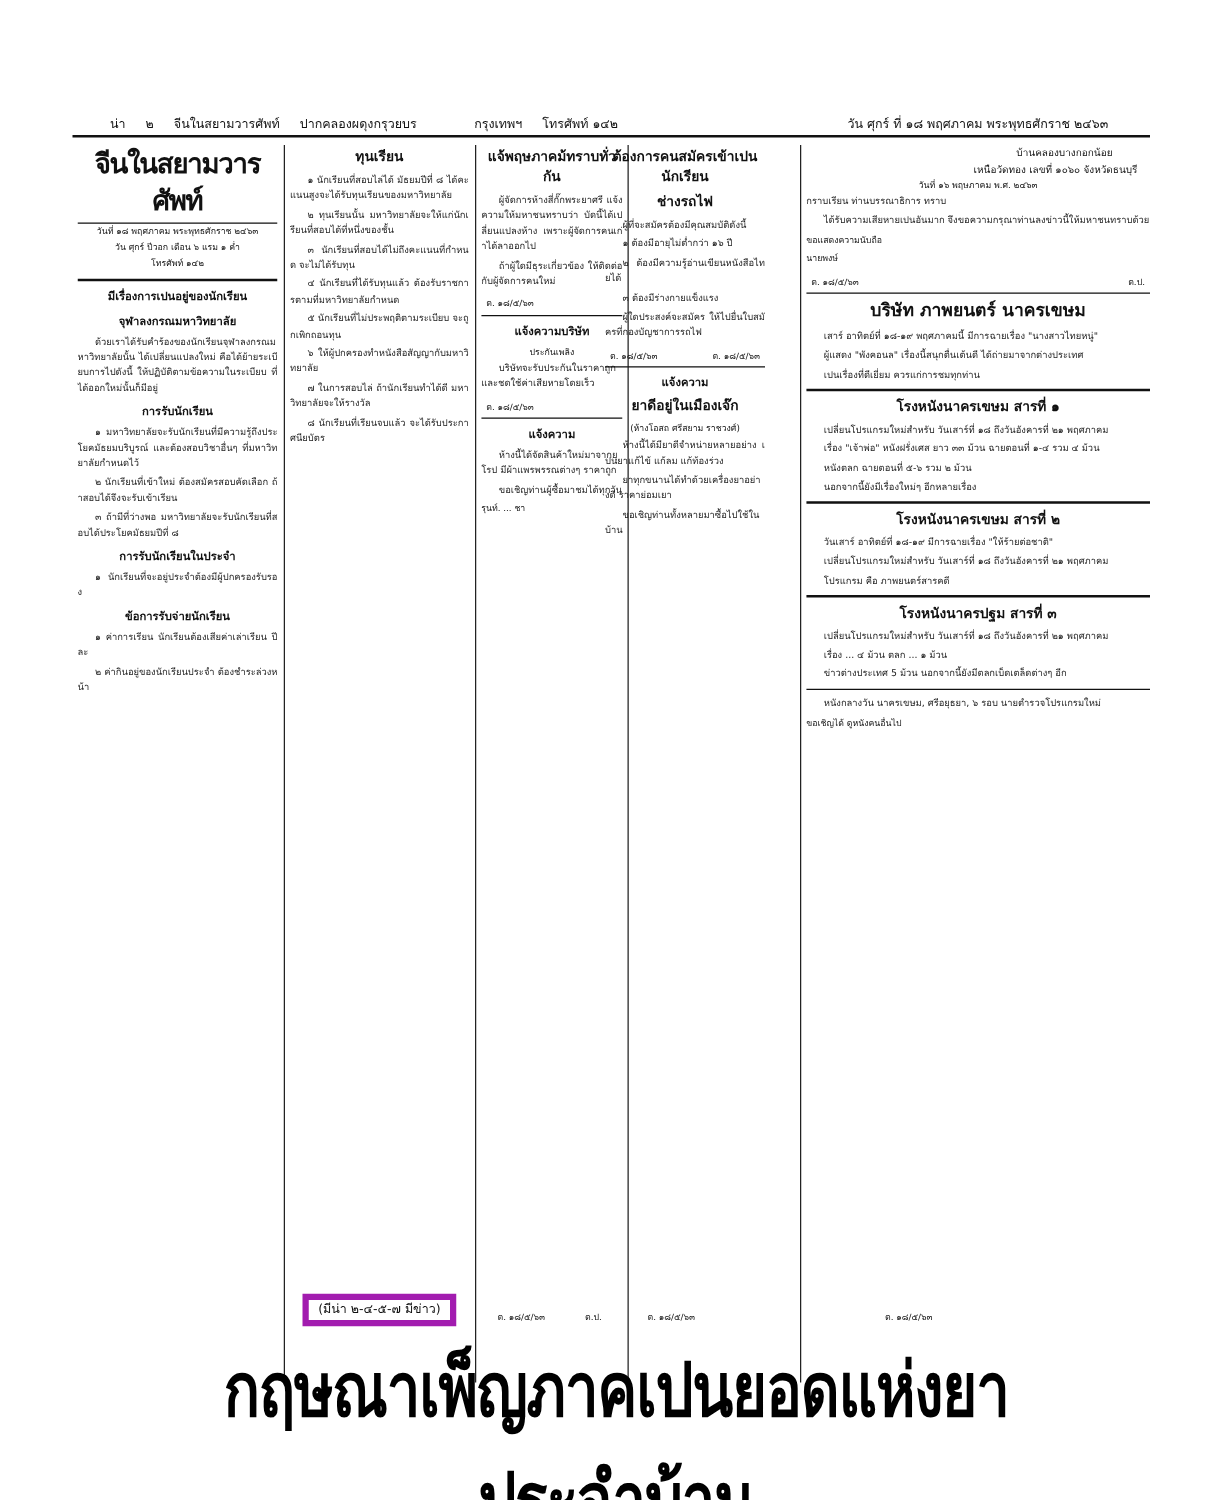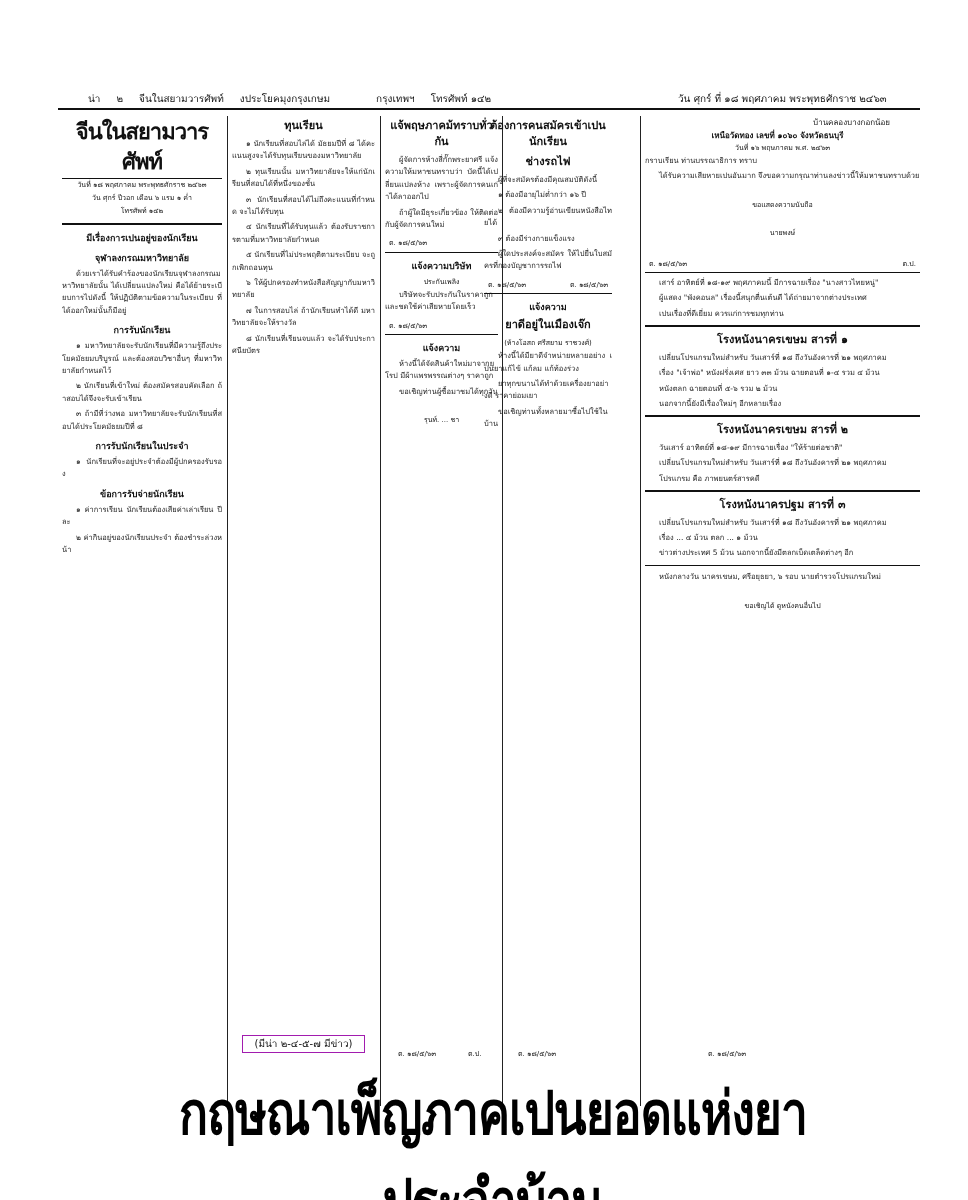--- a/index.html
+++ b/index.html
@@ -13,41 +13,41 @@
   .rule-thick { position: absolute; left: 0; width: 862px; height: 2px; background: #111; }
   .col { position: absolute; top: 28px; height: 990px; overflow: hidden; font-size: 7.5px; line-height: 12.4px; }
   .vline { position: absolute; top: 28px; width: 1px; background: #222; height: 990px; }
   .masthead { font-family: "DejaVu Serif", serif; font-weight: bold; font-size: 22px;
               letter-spacing: -1px; text-align: center; line-height: 30px; border-bottom: 1.5px solid #111; padding-bottom: 2px; }
   .sub { text-align: center; font-size: 7px; line-height: 13px; }
   .col-title { text-align: center; font-weight: bold; font-size: 11px; line-height: 16px; margin: 2px 0 4px; }
   .col-title.big { font-size: 14px; line-height: 20px; }
   .sec-title { text-align: center; font-weight: bold; font-size: 9px; line-height: 14px; margin: 6px 0 3px; }
   .para { text-indent: 14px; text-align: justify; color: #222; word-break: break-all; margin: 0 0 3px; }
-  .sig { text-align: center; font-size: 7px; margin: 16px 0; }
+  .sig { text-align: left; font-size: 7px; margin: 3px 0; }
   .dateline { display: flex; justify-content: space-between; font-size: 7px; border-bottom: 1.5px solid #111; padding: 2px 4px; margin: 4px 0; }
-  .box-note { border: 1px solid #a21caf; text-align: center; font-size: 10px; padding: 2px; margin: 4px 10px; }
+  .box-note { border: 5px solid #a21caf; text-align: center; font-size: 10px; padding: 2px; margin: 4px 10px; }
   .hr { height: 1.5px; background: #111; margin: 5px 0; }
   .banner { position: absolute; left: 85px; top: 990px; width: 700px; height: 70px;
             font-family: "DejaVu Sans", sans-serif; font-size: 48px; font-weight: bold;
             letter-spacing: -1px; text-align: center; line-height: 70px; transform: scaleY(1.25); color: #000; }
   .bottom-dates { position: absolute; top: 960px; left: 0; width: 862px; font-size: 7px; }
   .bottom-dates span { position: absolute; }
 </style>
 </head>
 <body>
 
 <div class="page">
 
   <div class="header">
     <div class="left">
       <span>น่า</span>
       <span>๒</span>
       <span>จีนในสยามวารศัพท์</span>
-      <span>งประโยคมุงกรุงเกษม</span>
+      <span>ปากคลองผดุงกรุวยบร</span>
       <span style="margin-left:30px">กรุงเทพฯ</span>
       <span>โทรศัพท์ ๑๔๒</span>
     </div>
     <div class="right">
       <span>วัน ศุกร์ ที่ ๑๘ พฤศภาคม พระพุทธศักราช ๒๔๖๓</span>
     </div>
   </div>
   <div class="rule-thick" style="top:20px"></div>
 
   <div class="vline" style="left:169px"></div>
@@ -122,30 +122,31 @@
     <div class="sec-title">แจ้งความ</div>
     <div class="col-title">ยาดีอยู่ในเมืองเจ๊ก</div>
     <div class="sub">(ห้างโอสถ ศรีสยาม ราชวงศ์)</div>
     <p class="para">ห้างนี้ได้มียาดีจำหน่ายหลายอย่าง เปนยาแก้ไข้ แก้ลม แก้ท้องร่วง</p>
     <p class="para">ยาทุกขนานได้ทำด้วยเครื่องยาอย่างดี ราคาย่อมเยา</p>
     <p class="para">ขอเชิญท่านทั้งหลายมาซื้อไปใช้ในบ้าน</p>
   </div>
 
   <div class="col" style="left:587px; width:275px">
     <div class="sub" style="text-align:right; padding-right:30px; font-size:8px">บ้านคลองบางกอกน้อย</div>
-    <div class="sub" style="text-align:center; padding-right:10px; font-size:8px; font-weight:bold">เหนือวัดทอง เลขที่ ๑๐๖๐ จังหวัดธนบุรี</div>
+    <div class="sub" style="text-align:right; padding-right:10px; font-size:8px; font-weight:normal">เหนือวัดทอง เลขที่ ๑๐๖๐ จังหวัดธนบุรี</div>
     <div class="sub">วันที่ ๑๖ พฤษภาคม พ.ศ. ๒๔๖๓</div>
     <div class="para" style="text-indent:0">กราบเรียน ท่านบรรณาธิการ ทราบ</div>
     <p class="para">ได้รับความเสียหายเปนอันมาก จึงขอความกรุณาท่านลงข่าวนี้ให้มหาชนทราบด้วย</p>
     <div class="sig">ขอแสดงความนับถือ</div>
     <div class="sig">นายพงษ์</div>
     <div class="dateline">
         <span>ต. ๑๘/๕/๖๓</span>
         <span>ต.ป.</span>
       </div>
+    <div class="col-title big">บริษัท ภาพยนตร์ นาครเขษม</div>
     <p class="para">เสาร์ อาทิตย์ที่ ๑๘-๑๙ พฤศภาคมนี้ มีการฉายเรื่อง "นางสาวไทยหนู่"</p>
     <p class="para">ผู้แสดง "พังคอนล" เรื่องนี้สนุกตื่นเต้นดี ได้ถ่ายมาจากต่างประเทศ</p>
     <p class="para">เปนเรื่องที่ดีเยี่ยม ควรแก่การชมทุกท่าน</p>
     <div class="hr"></div>
     <div class="col-title">โรงหนังนาครเขษม สารที่ ๑</div>
     <p class="para">เปลี่ยนโปรแกรมใหม่สำหรับ วันเสาร์ที่ ๑๘ ถึงวันอังคารที่ ๒๑ พฤศภาคม</p>
     <p class="para">เรื่อง "เจ้าพ่อ" หนังฝรั่งเศส ยาว ๓๓ ม้วน ฉายตอนที่ ๑-๔ รวม ๔ ม้วน</p>
     <p class="para">หนังตลก ฉายตอนที่ ๕-๖ รวม ๒ ม้วน</p>
     <p class="para">นอกจากนี้ยังมีเรื่องใหม่ๆ อีกหลายเรื่อง</p>
     <div class="hr"></div>

